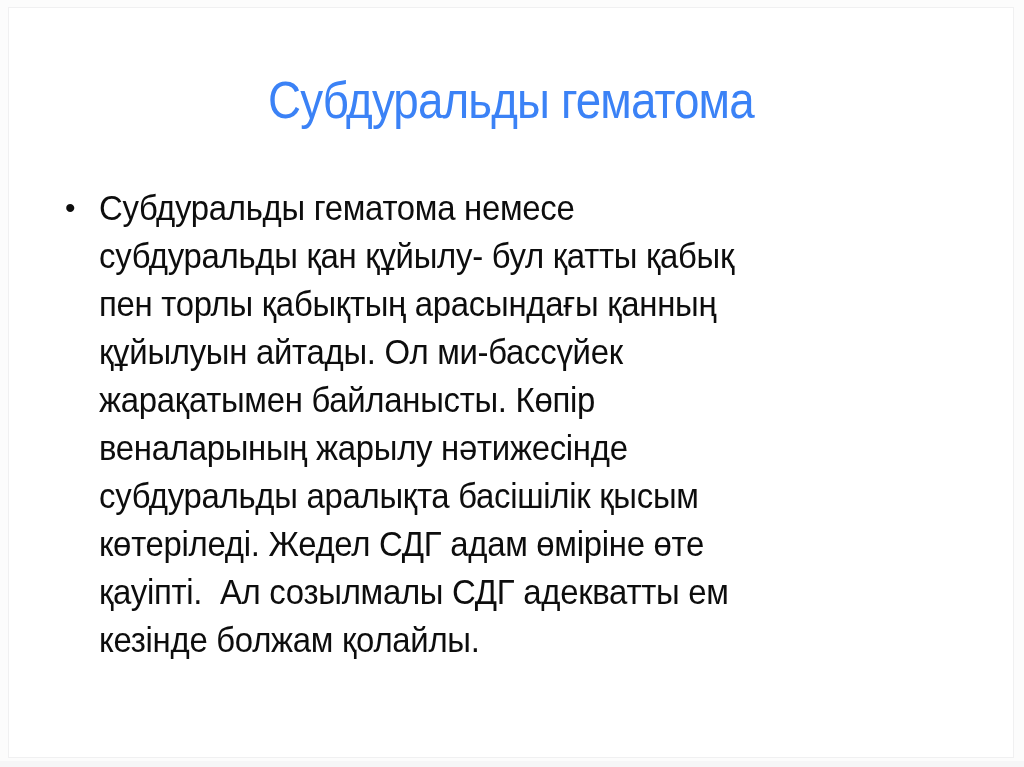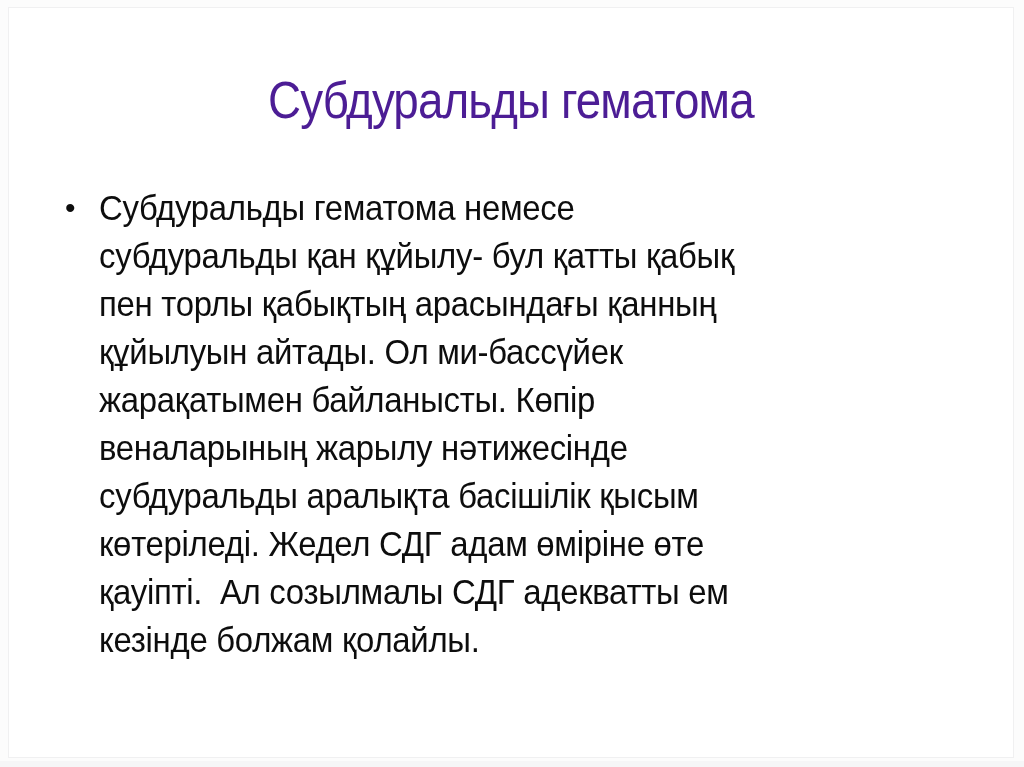--- a/index.html
+++ b/index.html
@@ -28,21 +28,21 @@
     width: 1024px;
     height: 6px;
     background: #f6f6f7;
   }
   .slide-title {
     position: absolute;
     left: 0;
     top: 62px;
     width: 100%;
     text-align: center;
-    color: #4c1d95;
+    color: #3b82f6;
   }
   .slide-title .title-text {
     display: inline-block;
     font-size: 52px;
     font-weight: 400;
     letter-spacing: -1px;
     transform: scaleX(0.88);
     transform-origin: center;
     white-space: pre;
   }

